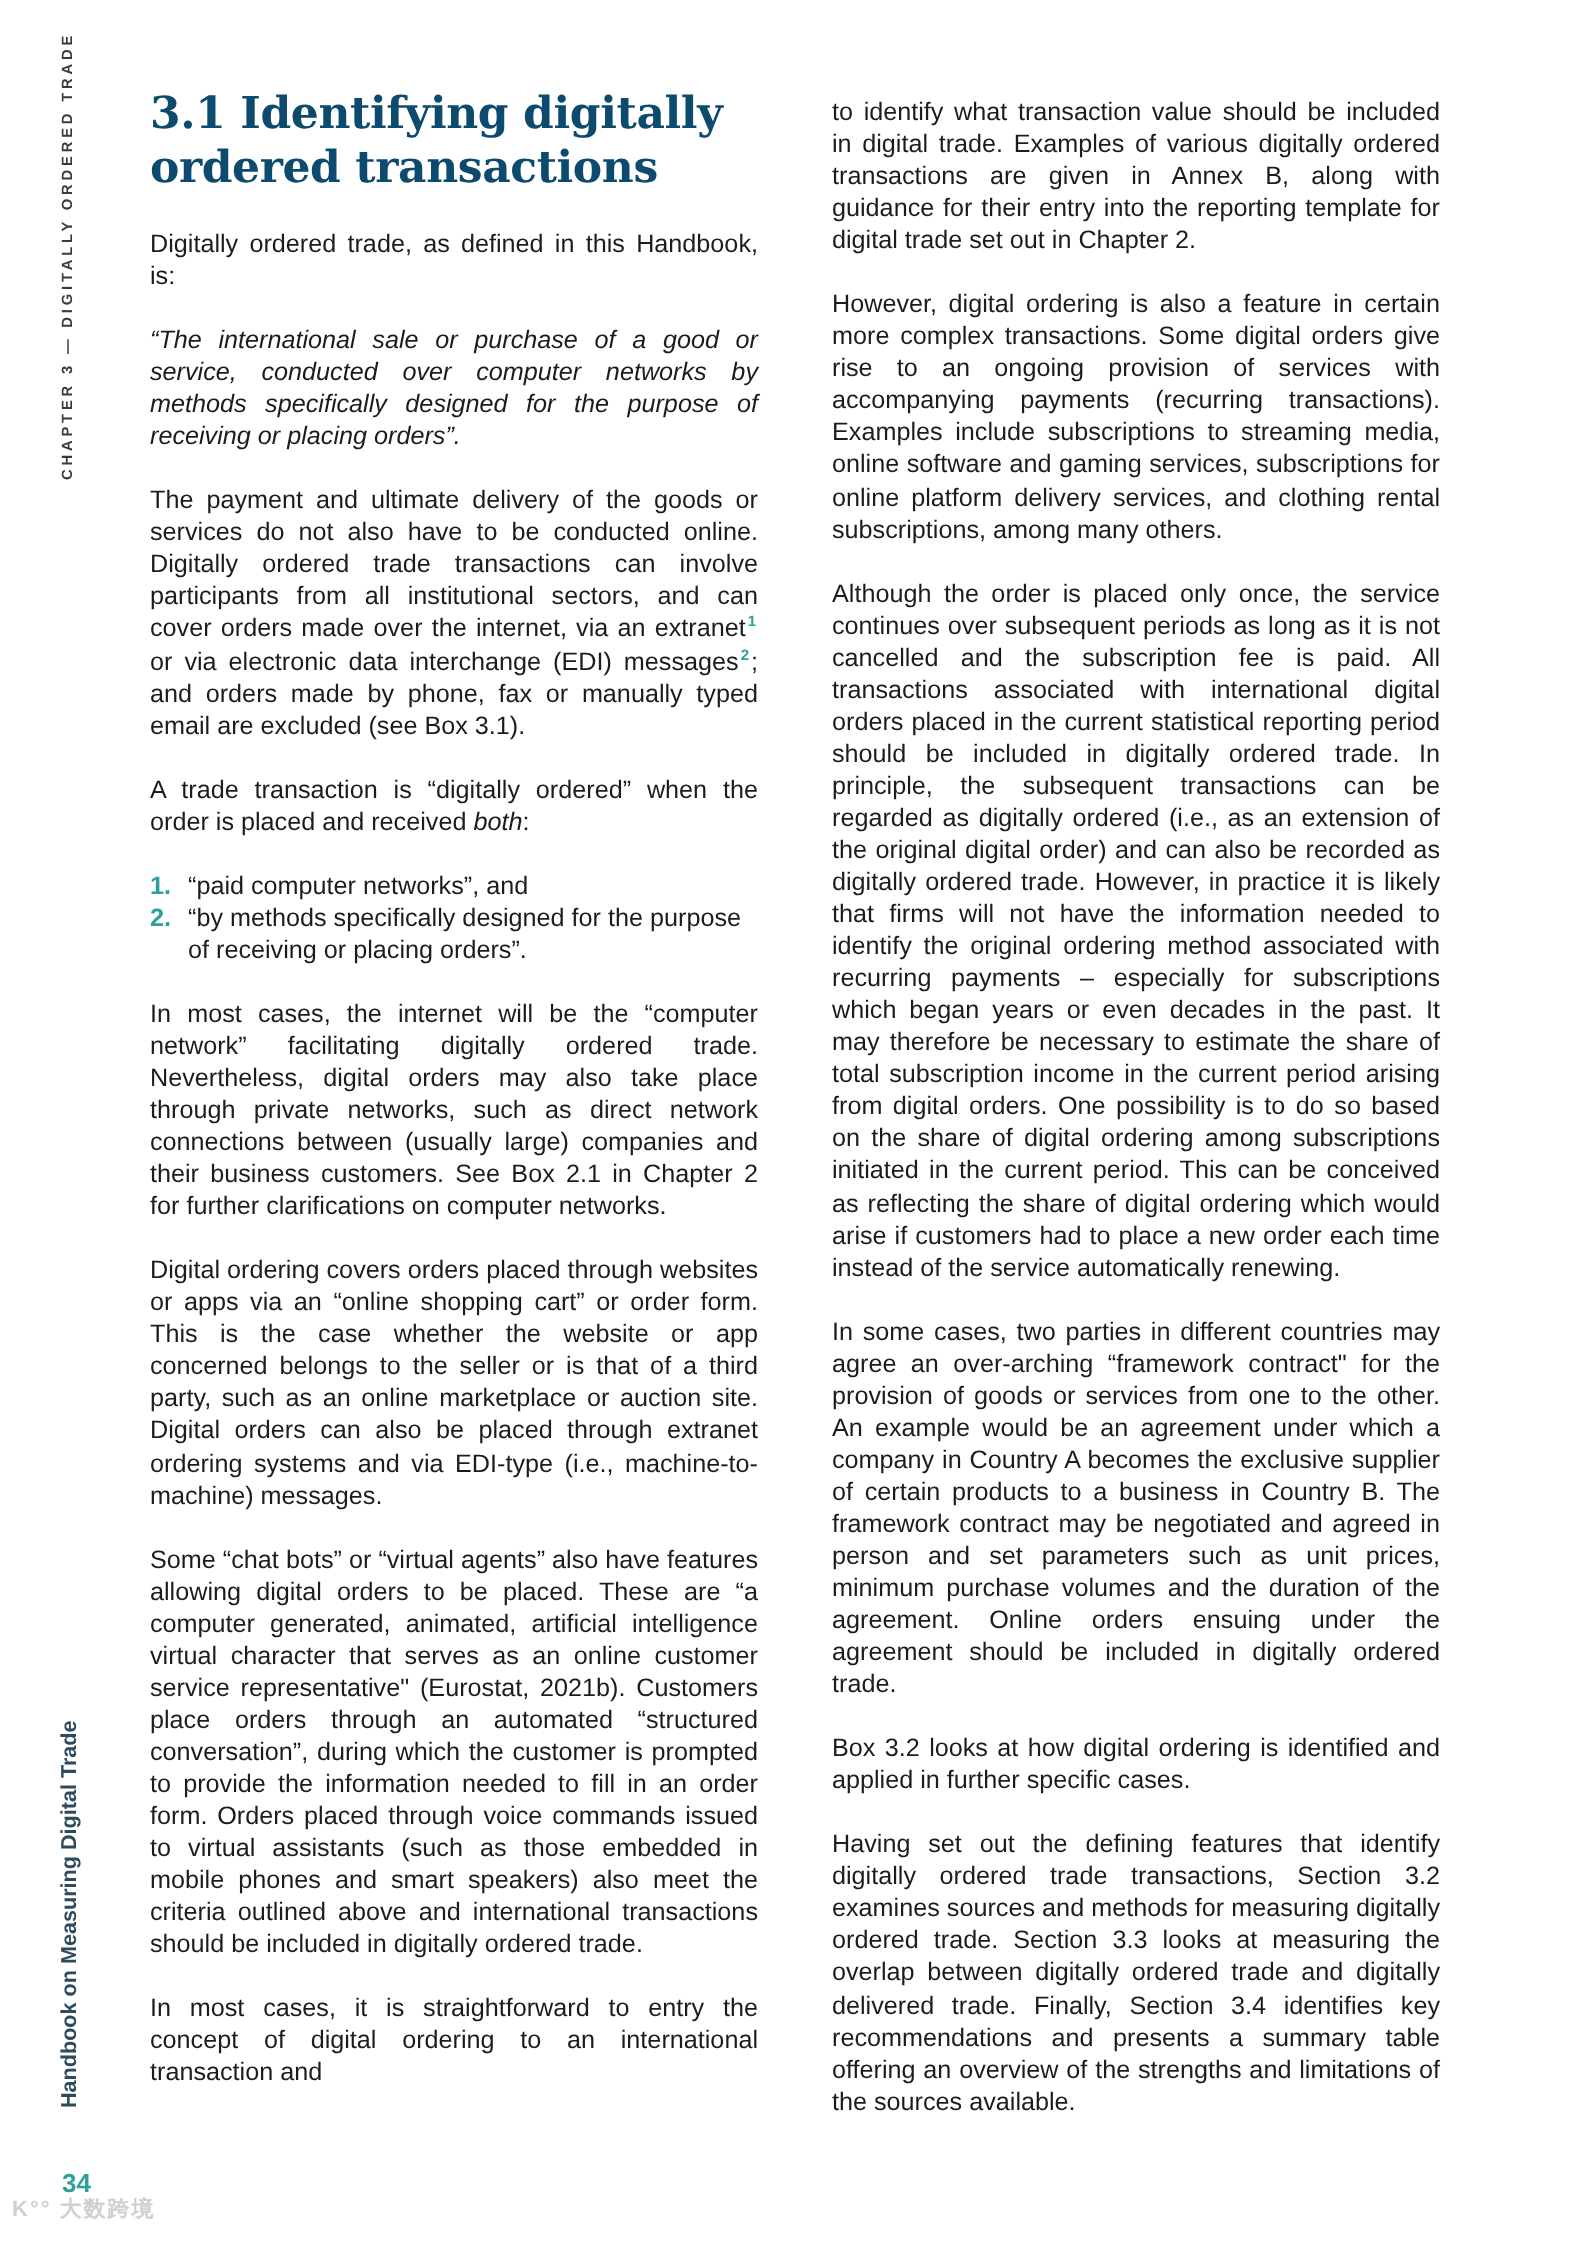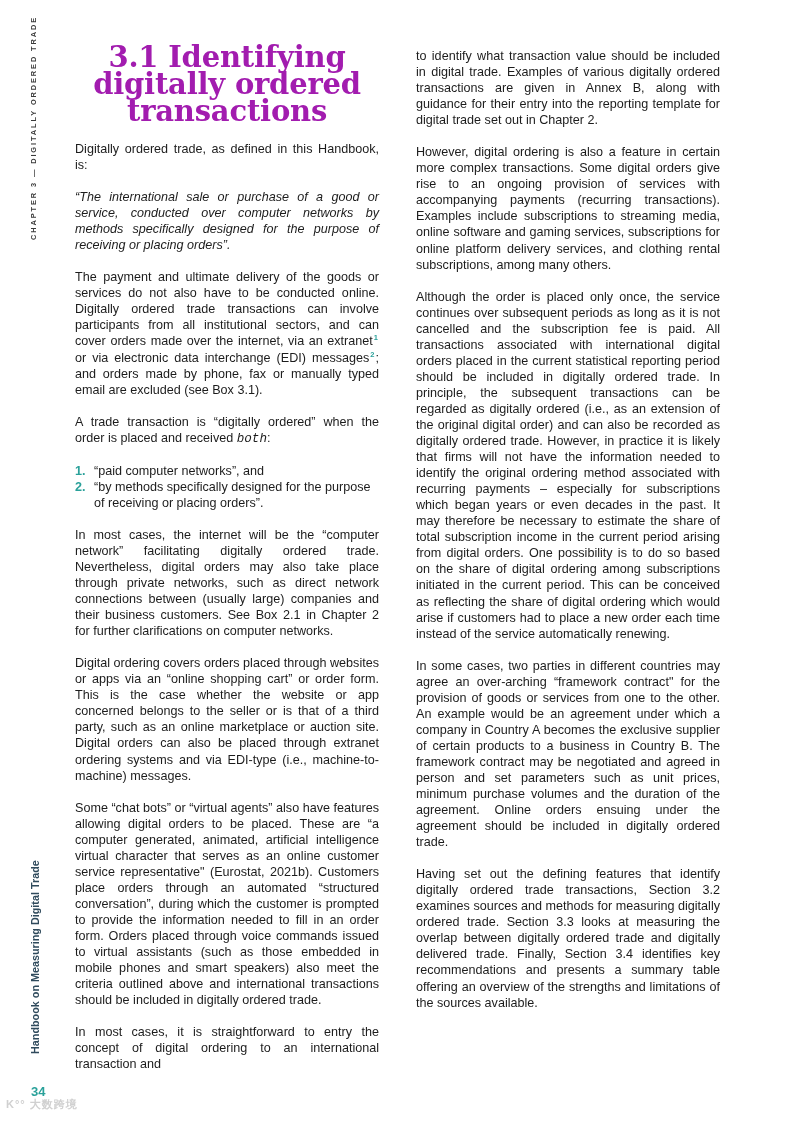--- a/index.html
+++ b/index.html
@@ -31,26 +31,26 @@
     .col {
       position: absolute; width: 304px;
       font-size: 12.6px; line-height: 16.05px; text-align: justify;
       color: #1c1c1c;
     }
     .col-left { left: 75px; top: 44px; }
     .col-right { left: 416px; top: 48px; }
 
     h1.section-title {
       font-family: "DejaVu Serif", serif; font-weight: 700;
-      font-size: 29px; line-height: 27px; color: #a21caf;
-      text-align: center; margin-bottom: 16px; letter-spacing: -0.2px;
+      font-size: 22px; line-height: 27px; color: #0c4a6e;
+      text-align: left; margin-bottom: 16px; letter-spacing: -0.2px;
     }
     p { margin-bottom: 16px; }
     p.quote { font-style: italic; }
-    em { font-style: italic; font-family: Liberation Mono, monospace; }
+    em { font-style: italic; }
     sup.fn { color: #2aa19a; font-size: 7.5px; font-weight: 700; vertical-align: 5px; line-height: 0; padding: 0 1px; }
 
     ol.criteria { list-style: none; margin-bottom: 16px; }
     ol.criteria li { display: flex; text-align: left; }
     ol.criteria .num { width: 19px; flex: 0 0 19px; color: #2aa19a; font-weight: 700; }
     ol.criteria .txt { flex: 1; }
   </style>
 </head>
 <body>
 
@@ -83,14 +83,15 @@
   <p>Digital ordering covers orders placed through websites or apps via an “online shopping cart” or order form. This is the case whether the website or app concerned belongs to the seller or is that of a third party, such as an online marketplace or auction site. Digital orders can also be placed through extranet ordering systems and via EDI-type (i.e., machine-to-machine) messages.</p>
   <p>Some “chat bots” or “virtual agents” also have features allowing digital orders to be placed. These are “a computer generated, animated, artificial intelligence virtual character that serves as an online customer service representative" (Eurostat, 2021b). Customers place orders through an automated “structured conversation”, during which the customer is prompted to provide the information needed to fill in an order form. Orders placed through voice commands issued to virtual assistants (such as those embedded in mobile phones and smart speakers) also meet the criteria outlined above and international transactions should be included in digitally ordered trade.</p>
   <p>In most cases, it is straightforward to entry the concept of digital ordering to an international transaction and</p>
 </div>
 
 <div class="col col-right">
   <p>to identify what transaction value should be included in digital trade. Examples of various digitally ordered transactions are given in Annex B, along with guidance for their entry into the reporting template for digital trade set out in Chapter 2.</p>
   <p>However, digital ordering is also a feature in certain more complex transactions. Some digital orders give rise to an ongoing provision of services with accompanying payments (recurring transactions). Examples include subscriptions to streaming media, online software and gaming services, subscriptions for online platform delivery services, and clothing rental subscriptions, among many others.</p>
   <p>Although the order is placed only once, the service continues over subsequent periods as long as it is not cancelled and the subscription fee is paid. All transactions associated with international digital orders placed in the current statistical reporting period should be included in digitally ordered trade. In principle, the subsequent transactions can be regarded as digitally ordered (i.e., as an extension of the original digital order) and can also be recorded as digitally ordered trade. However, in practice it is likely that firms will not have the information needed to identify the original ordering method associated with recurring payments – especially for subscriptions which began years or even decades in the past. It may therefore be necessary to estimate the share of total subscription income in the current period arising from digital orders. One possibility is to do so based on the share of digital ordering among subscriptions initiated in the current period. This can be conceived as reflecting the share of digital ordering which would arise if customers had to place a new order each time instead of the service automatically renewing.</p>
   <p>In some cases, two parties in different countries may agree an over-arching “framework contract" for the provision of goods or services from one to the other. An example would be an agreement under which a company in Country A becomes the exclusive supplier of certain products to a business in Country B. The framework contract may be negotiated and agreed in person and set parameters such as unit prices, minimum purchase volumes and the duration of the agreement. Online orders ensuing under the agreement should be included in digitally ordered trade.</p>
+  <p>Box 3.2 looks at how digital ordering is identified and applied in further specific cases.</p>
   <p>Having set out the defining features that identify digitally ordered trade transactions, Section 3.2 examines sources and methods for measuring digitally ordered trade. Section 3.3 looks at measuring the overlap between digitally ordered trade and digitally delivered trade. Finally, Section 3.4 identifies key recommendations and presents a summary table offering an overview of the strengths and limitations of the sources available.</p>
 </div>
 
 </body></html>

